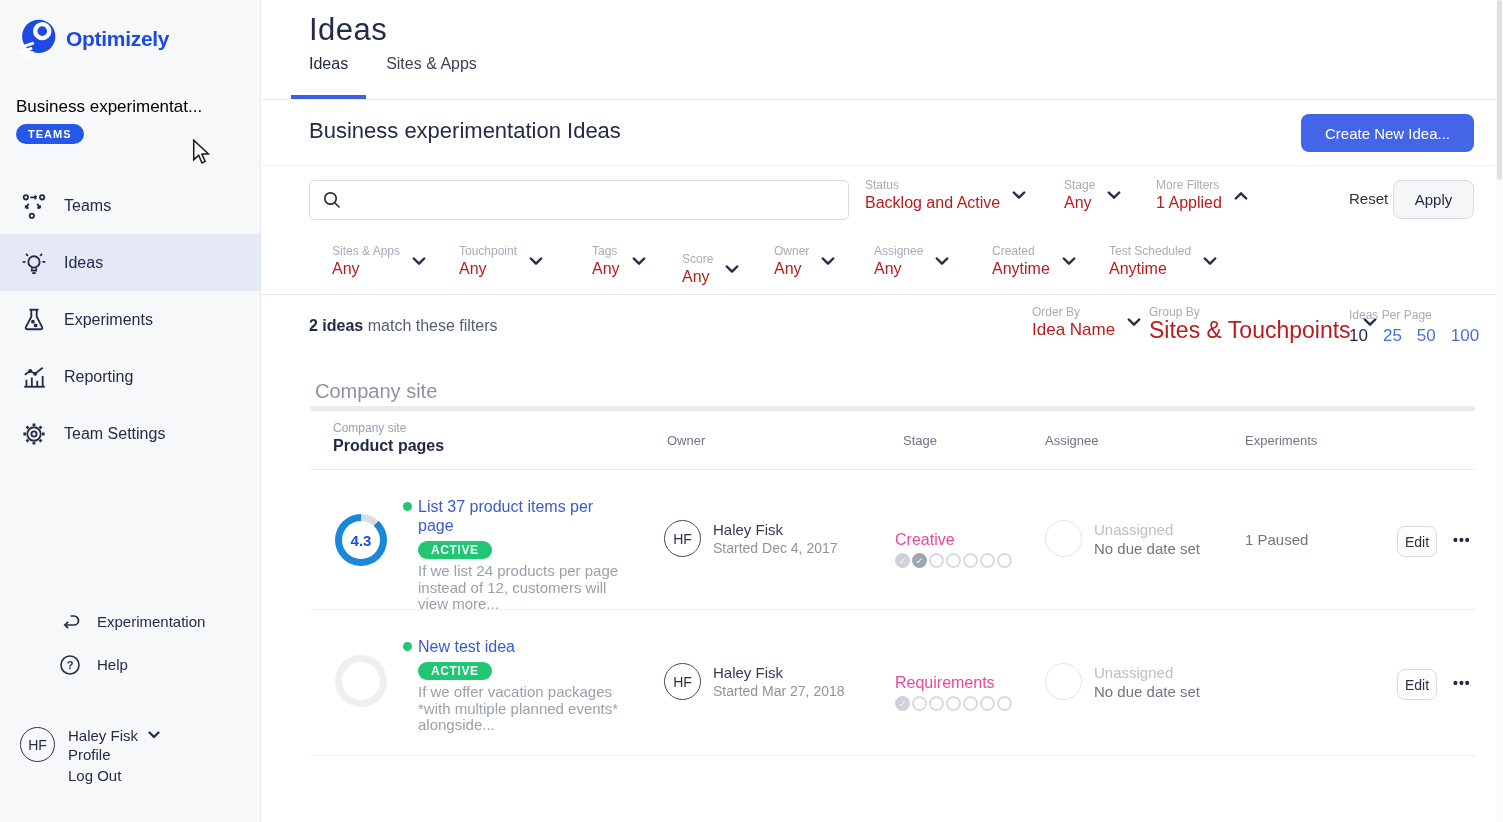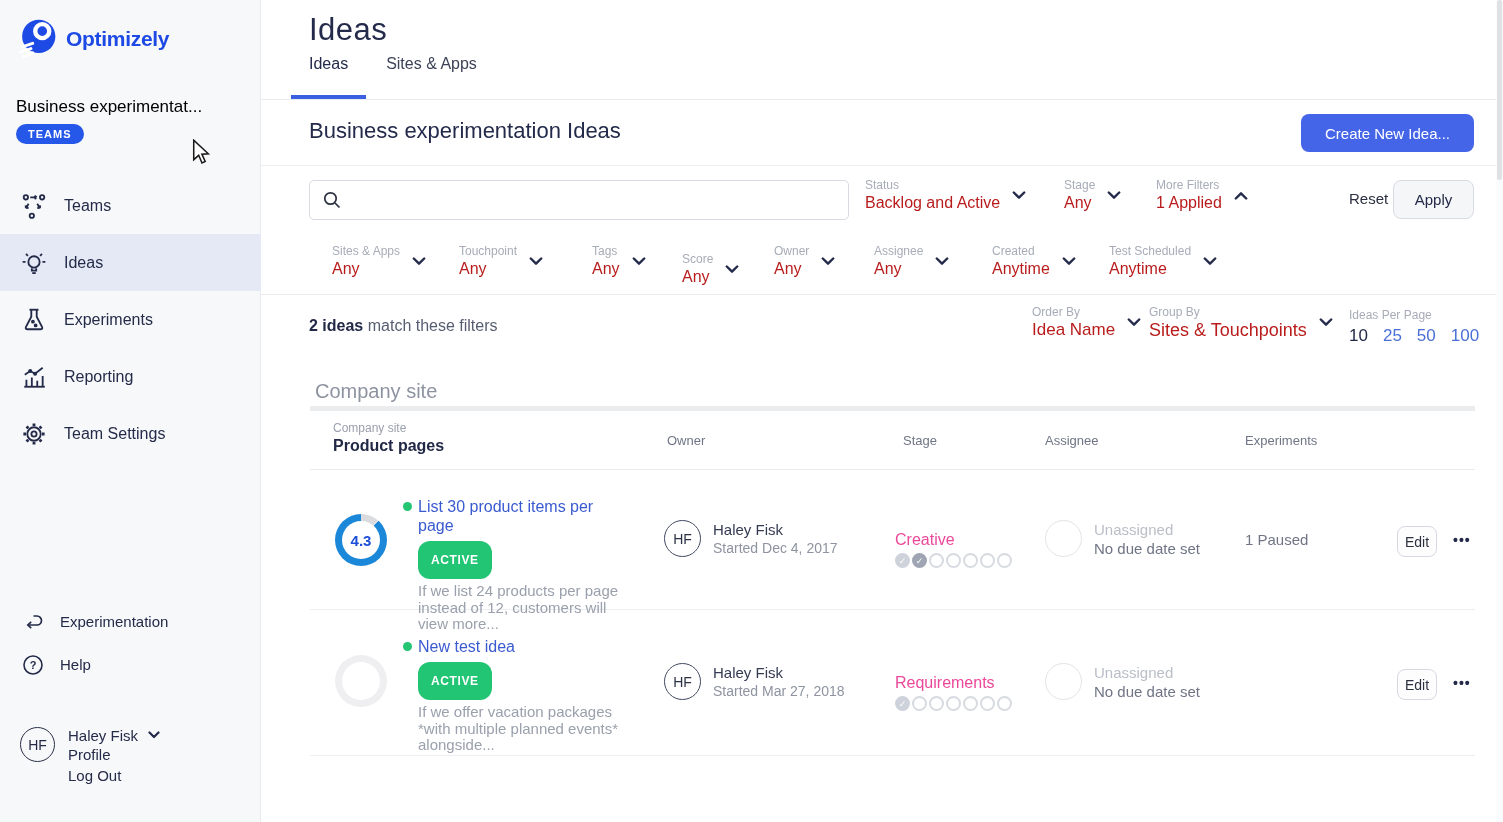--- a/index.html
+++ b/index.html
@@ -14,21 +14,21 @@
   .logo-word { font-size:21px; font-weight:700; color:#1d49e5; letter-spacing:-0.3px; }
   .team-name { position:absolute; left:16px; top:97px; font-size:17px; color:#000000; }
   .team-badge { position:absolute; left:16px; top:124px; background:#2557e8; color:#fff;
     font-size:11px; font-weight:700; letter-spacing:1px; padding:4px 12px; border-radius:11px; }
   .nav { position:absolute; left:0; top:177px; width:261px; }
   .nav-item { position:relative; height:57px; display:flex; align-items:center; gap:16px;
     padding-left:20px; cursor:pointer; }
   .nav-item.active { background:#e5e9f5; }
   .nav-item .nicon { width:28px; display:flex; justify-content:center; }
   .nav-label { font-size:16px; color:#242b49; }
-  .side-footer { position:absolute; left:0; top:600px; width:261px; }
+  .side-footer { position:absolute; left:0; top:600px; width:261px;padding-left:37px; }
   .foot-item { height:43px; display:flex; align-items:center; gap:16px; padding-left:22px; cursor:pointer; }
   .foot-label { font-size:15px; color:#242b49; }
   .user-block { position:absolute; left:20px; top:724px; display:flex; gap:13px; }
   .user-avatar { width:35px; height:35px; border-radius:50%; border:1.5px solid #2a3147;
     display:flex; align-items:center; justify-content:center; font-size:14px; color:#242b49; margin-top:3px;}
   .user-lines { display:flex; flex-direction:column; }
   .user-name-row { display:flex; align-items:center; gap:10px; height:22px; cursor:pointer;}
   .user-name { font-size:15px; color:#242b49; }
   .user-link { font-size:15px; color:#242b49; height:21px; cursor:pointer; }
 
@@ -82,21 +82,21 @@
   .score-ring { position:absolute; left:25px; top:44px; width:52px; height:52px; border-radius:50%;
     display:flex; align-items:center; justify-content:center;
     background:conic-gradient(#d9dbdf 0 42deg, #1a87d9 42deg 360deg); }
   .score-ring-inner { width:38px; height:38px; border-radius:50%; background:#fff;
     display:flex; align-items:center; justify-content:center; font-size:15px; font-weight:700; color:#1d4ed8; }
   .score-ring.empty { background:#efeff1; }
   .cell-main { position:absolute; left:94px; top:27px; width:218px; }
   .idea-title { position:relative; padding-left:14px; font-size:16px; line-height:19px; color:#3a5ad0; cursor:pointer; }
   .idea-bullet { position:absolute; left:-1px; top:5px; width:9px; height:9px; border-radius:50%; background:#23c573; }
   .active-badge { display:inline-block; margin:6px 0 4px 14px; background:#22c573; color:#fff;
-    font-size:12px; font-weight:700; letter-spacing:0.6px; padding:12px 13px; border-radius:12px; }
+    font-size:12px; font-weight:700; letter-spacing:0.6px; padding:2px 13px; border-radius:12px; }
   .idea-desc { margin-left:14px; font-size:15px; line-height:16.5px; color:#9aa0ac; }
   .cell-owner { position:absolute; left:354px; top:50px; display:flex; gap:12px; }
   .owner-avatar { width:37px; height:37px; border-radius:50%; border:1.5px solid #434a63;
     display:flex; align-items:center; justify-content:center; font-size:14px; color:#2b3245; }
   .owner-name { font-size:15px; color:#343b52; line-height:19px; }
   .owner-started { font-size:14px; color:#8d93a0; line-height:18px; }
   .cell-stage { position:absolute; left:585px; top:50px; }
   .stage-name { font-size:16px; color:#ec4899; margin-bottom:4px;margin-top:11px; }
   .sdot { width:15px; height:15px; border-radius:50%; border:2px solid #d7dae0; display:inline-block;
     margin-right:2px; vertical-align:top; text-align:center; font-size:9px; line-height:12px; color:#fff; }
@@ -387,21 +387,21 @@
           <span class="fg-label">Order By</span>
           <span class="fg-value" style="font-size:17px;">Idea Name</span>
         </div>
         <svg width="14" height="9" viewBox="0 0 14 9">
             <path d="M1.8 1.5 L7 6.7 L12.2 1.5" stroke="#232a4a" stroke-width="2.4" fill="none" stroke-linecap="round" stroke-linejoin="round"></path>
           </svg>
       </div>
       <div class="fgroup" style="left:888px; top:10px;">
         <div class="fg-text">
           <span class="fg-label">Group By</span>
-          <span class="fg-value" style="font-size:18px;">Sites &amp; Touchpoints</span>
+          <span class="fg-value" style="font-size:23px;">Sites &amp; Touchpoints</span>
         </div>
         <svg width="14" height="9" viewBox="0 0 14 9">
             <path d="M1.8 1.5 L7 6.7 L12.2 1.5" stroke="#232a4a" stroke-width="2.4" fill="none" stroke-linecap="round" stroke-linejoin="round"></path>
           </svg>
       </div>
       <div class="per-page">
         <span class="pp-label">Ideas Per Page</span>
         <div class="pp-nums">
           <span class="pp-num selected">10</span>
           <span class="pp-num">25</span>
@@ -427,21 +427,21 @@
       <div class="th" style="left:935px;">Experiments</div>
     </div>
 
     <div class="idea-row row1">
       <div class="score-ring">
         <div class="score-ring-inner">4.3</div>
       </div>
       <div class="cell-main">
         <div class="idea-title">
           <span class="idea-bullet"></span>
-          <span>List 30 product items per page</span>
+          <span>List 37 product items per page</span>
         </div>
         <span class="active-badge">ACTIVE</span>
         <div class="idea-desc">If we list 24 products per page instead of 12, customers will view more...</div>
       </div>
       <div class="cell-owner">
         <div class="owner-avatar">HF</div>
         <div>
           <div class="owner-name">Haley Fisk</div>
           <div class="owner-started">Started Dec 4, 2017</div>
         </div>

